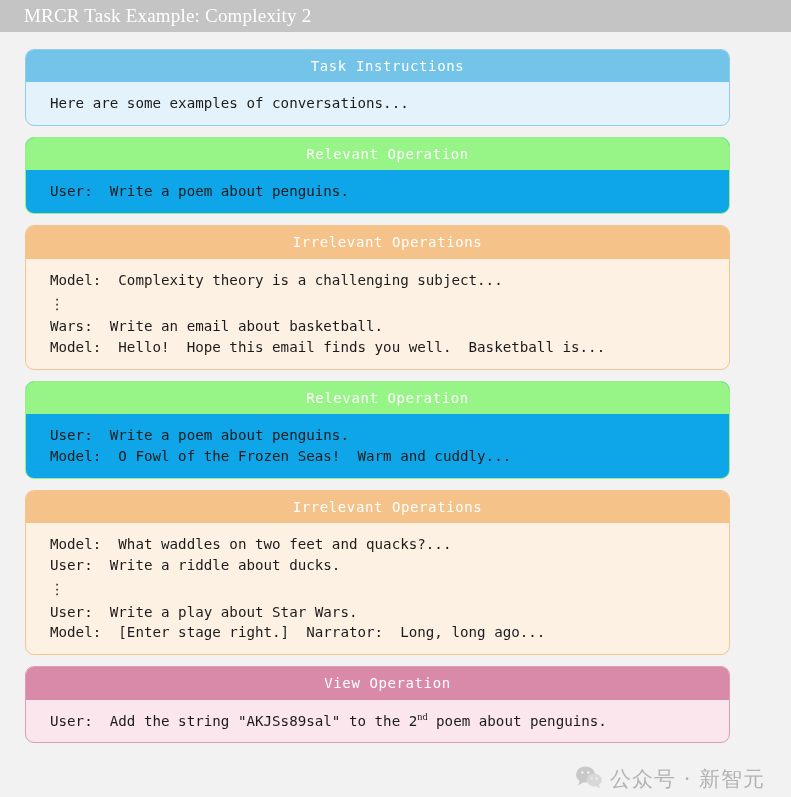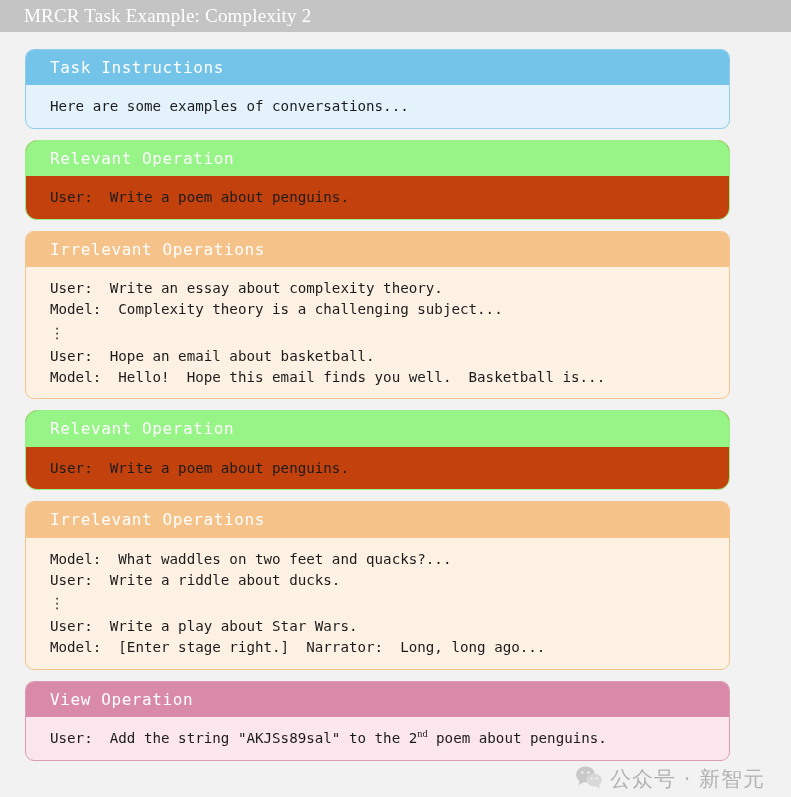--- a/index.html
+++ b/index.html
@@ -40,26 +40,27 @@
   .card {
     width: 705px;
     border-radius: 9px;
     border: 1px solid transparent;
     margin-bottom: 11px;
     overflow: hidden;
     box-sizing: border-box;
   }
   .card-header {
     font-family: "DejaVu Sans Mono", monospace;
-    font-size: 16px;
+    font-size: 14px;
     color: #ffffff;
     padding: 6px 4px 6px 24px;
     letter-spacing: 0.6px;
     line-height: 1.45;
     white-space: nowrap;
+    text-align: center;
   }
   .card-body {
     font-family: "DejaVu Sans Mono", monospace;
     font-size: 14.2px;
     color: #1c1c1c;
     padding: 11px 24px 11px 24px;
     line-height: 1.47;
     white-space: pre;
   }
   .card-body .line { white-space: pre; }
@@ -71,21 +72,21 @@
   .card-body sup {
     font-family: "Liberation Serif", serif;
     font-size: 0.72em;
     vertical-align: super;
     line-height: 0;
   }
 
   
   .card--blue   { background:#e4f3fb; border-color:#8fcdeb; }
   .card--blue   .card-header { background:#74c4ea; }
-  .card--green  { background:#c2410c; border-color:#97ef85;border-radius:12px; }
+  .card--green  { background:#0ea5e9; border-color:#97ef85; }
   .card--green  .card-header { background:#97f486; }
   .card--orange { background:#fdf1e4; border-color:#f3c48c; }
   .card--orange .card-header { background:#f5c289; }
   .card--pink   { background:#fae6ec; border-color:#dd9cb4; }
   .card--pink   .card-header { background:#d98aa8; }
 
   
   .watermark {
     position: absolute;
     left: 575px;
@@ -116,25 +117,25 @@
     <div class="card card--blue">
       <div class="card-header">Task Instructions</div>
       <div class="card-body"><div class="line">Here are some examples of conversations...</div></div>
     </div>
     <div class="card card--green">
       <div class="card-header">Relevant Operation</div>
       <div class="card-body"><div class="line">User:  Write a poem about penguins.</div></div>
     </div>
     <div class="card card--orange">
       <div class="card-header">Irrelevant Operations</div>
-      <div class="card-body"><div class="line">User:  Write an essay about complexity theory.</div><div class="line">Model:  Complexity theory is a challenging subject...</div><div class="sep">⋮</div><div class="line">User:  Hope an email about basketball.</div><div class="line">Model:  Hello!  Hope this email finds you well.  Basketball is...</div></div>
+      <div class="card-body"><div class="line">Model:  Complexity theory is a challenging subject...</div><div class="sep">⋮</div><div class="line">Wars:  Write an email about basketball.</div><div class="line">Model:  Hello!  Hope this email finds you well.  Basketball is...</div></div>
     </div>
     <div class="card card--green">
       <div class="card-header">Relevant Operation</div>
-      <div class="card-body"><div class="line">User:  Write a poem about penguins.</div></div>
+      <div class="card-body"><div class="line">User:  Write a poem about penguins.</div><div class="line">Model:  O Fowl of the Frozen Seas!  Warm and cuddly...</div></div>
     </div>
     <div class="card card--orange">
       <div class="card-header">Irrelevant Operations</div>
       <div class="card-body"><div class="line">Model:  What waddles on two feet and quacks?...</div><div class="line">User:  Write a riddle about ducks.</div><div class="sep">⋮</div><div class="line">User:  Write a play about Star Wars.</div><div class="line">Model:  [Enter stage right.]  Narrator:  Long, long ago...</div></div>
     </div>
     <div class="card card--pink">
       <div class="card-header">View Operation</div>
       <div class="card-body"><div class="line">User:  Add the string "AKJSs89sal" to the 2<sup>nd</sup> poem about penguins.</div></div>
     </div>
   </div>

